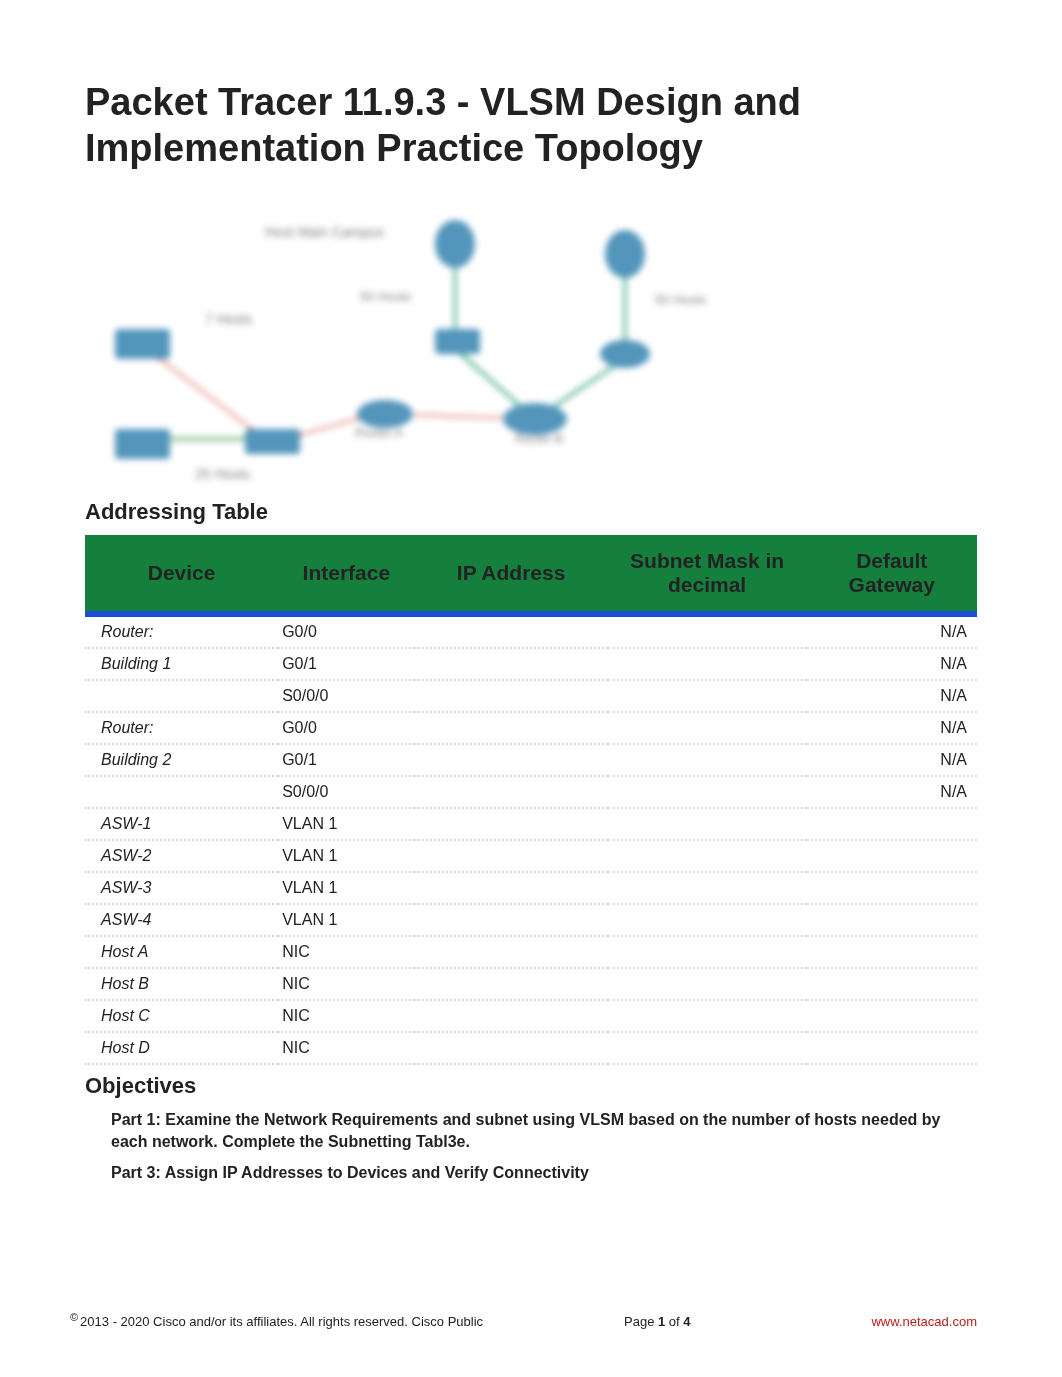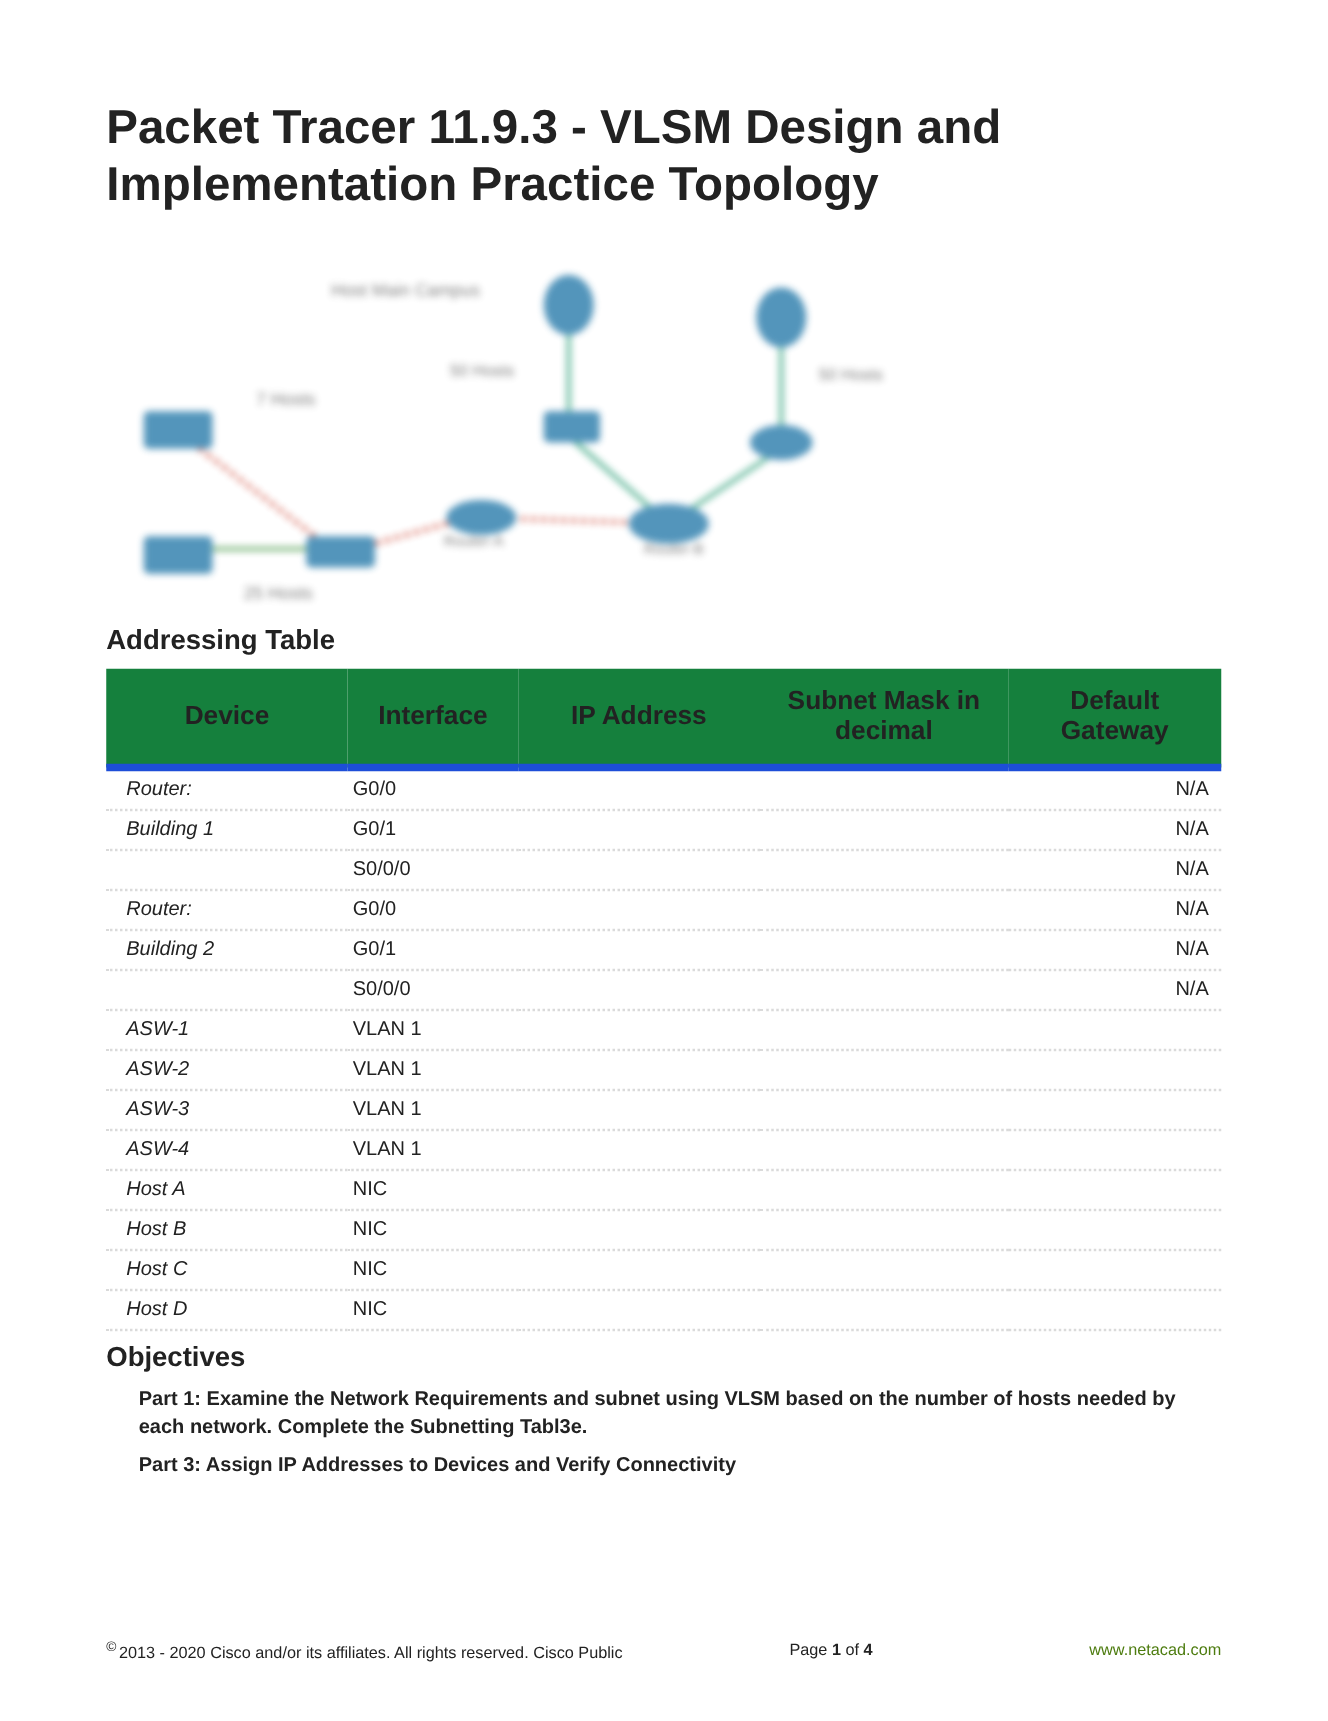--- a/index.html
+++ b/index.html
@@ -70,36 +70,36 @@
   .objectives-list p {
     font-weight: bold;
     font-size: 16px;
     line-height: 1.35;
     margin-bottom: 10px;
   }
 
   .footer {
     position: absolute;
     bottom: 48px;
-    left: 85px;
+    left: 70px;
     right: 85px;
     font-size: 13px;
     display: flex;
-    align-items: flex-start;
+    align-items: flex-end;
     justify-content: space-between;
   }
   .footer .copy::before {
     content: "©";
     font-size: 11px;
     vertical-align: super;
     margin-right: 2px;
   }
   .footer .pager { font-size: 13px; }
   .footer .pager .b { font-weight: bold; }
-  .footer a.link { color: #4d7c0f; text-decoration: none; margin-left: 40px; }
+  .footer a.link { color: #b91c1c; text-decoration: none; margin-left: 40px; }
 </style>
 </head>
 <body>
 
 <h1 class="title">Packet Tracer 11.9.3 - VLSM Design and Implementation Practice Topology</h1>
 
 <div class="topology-wrap">
   <svg viewBox="0 0 640 300">
 
     <line x1="55" y1="155" x2="180" y2="250" stroke="#c43" stroke-width="3" stroke-dasharray="4 4"></line>

